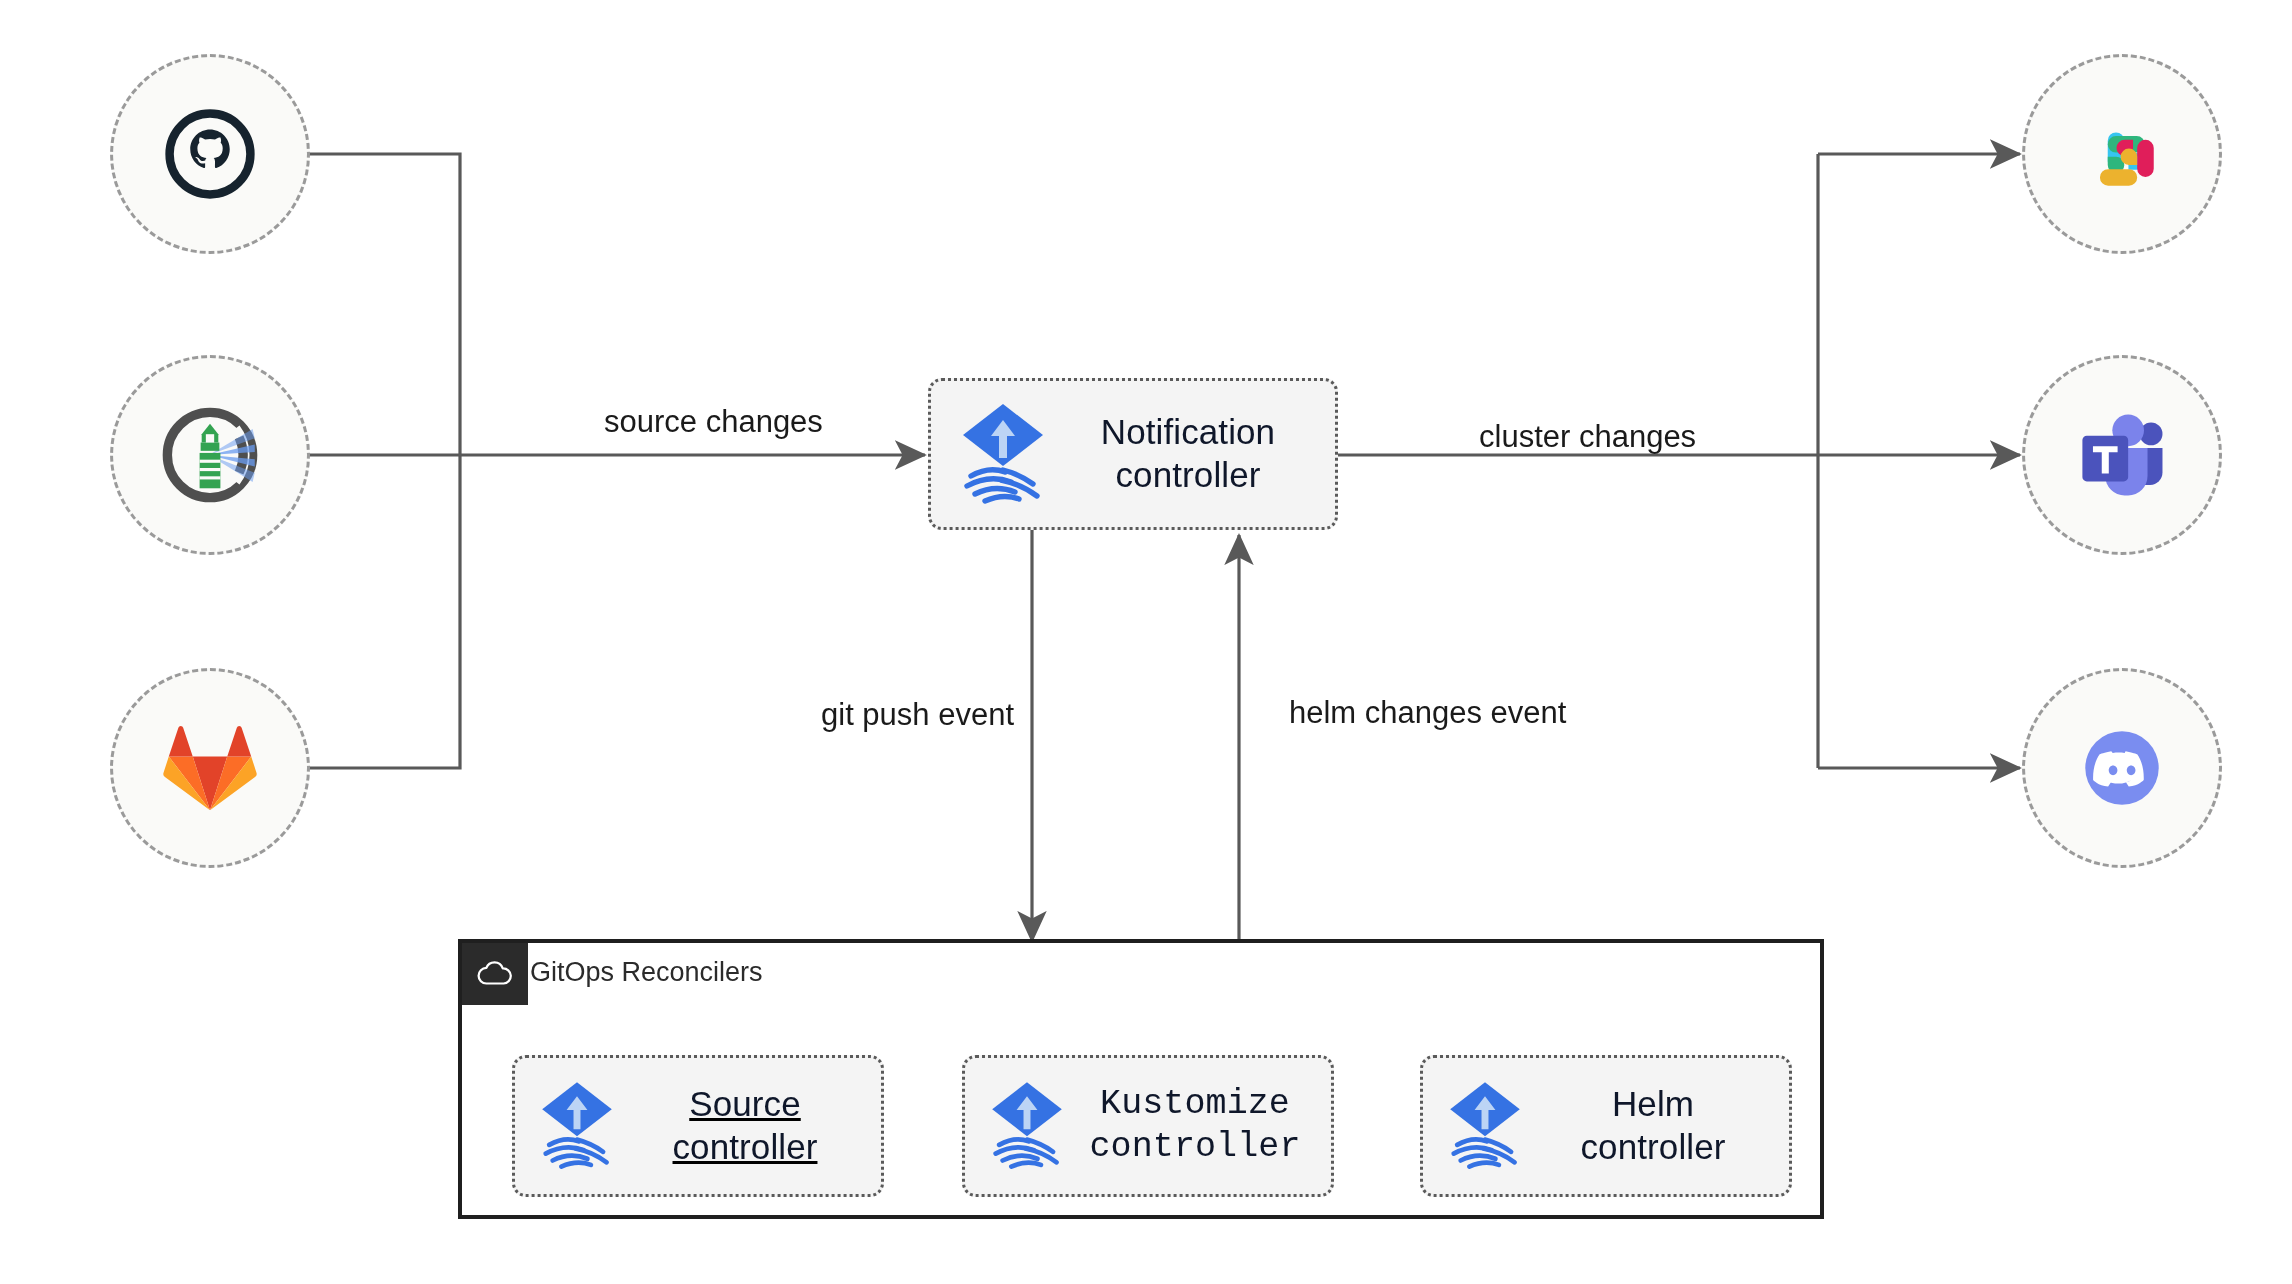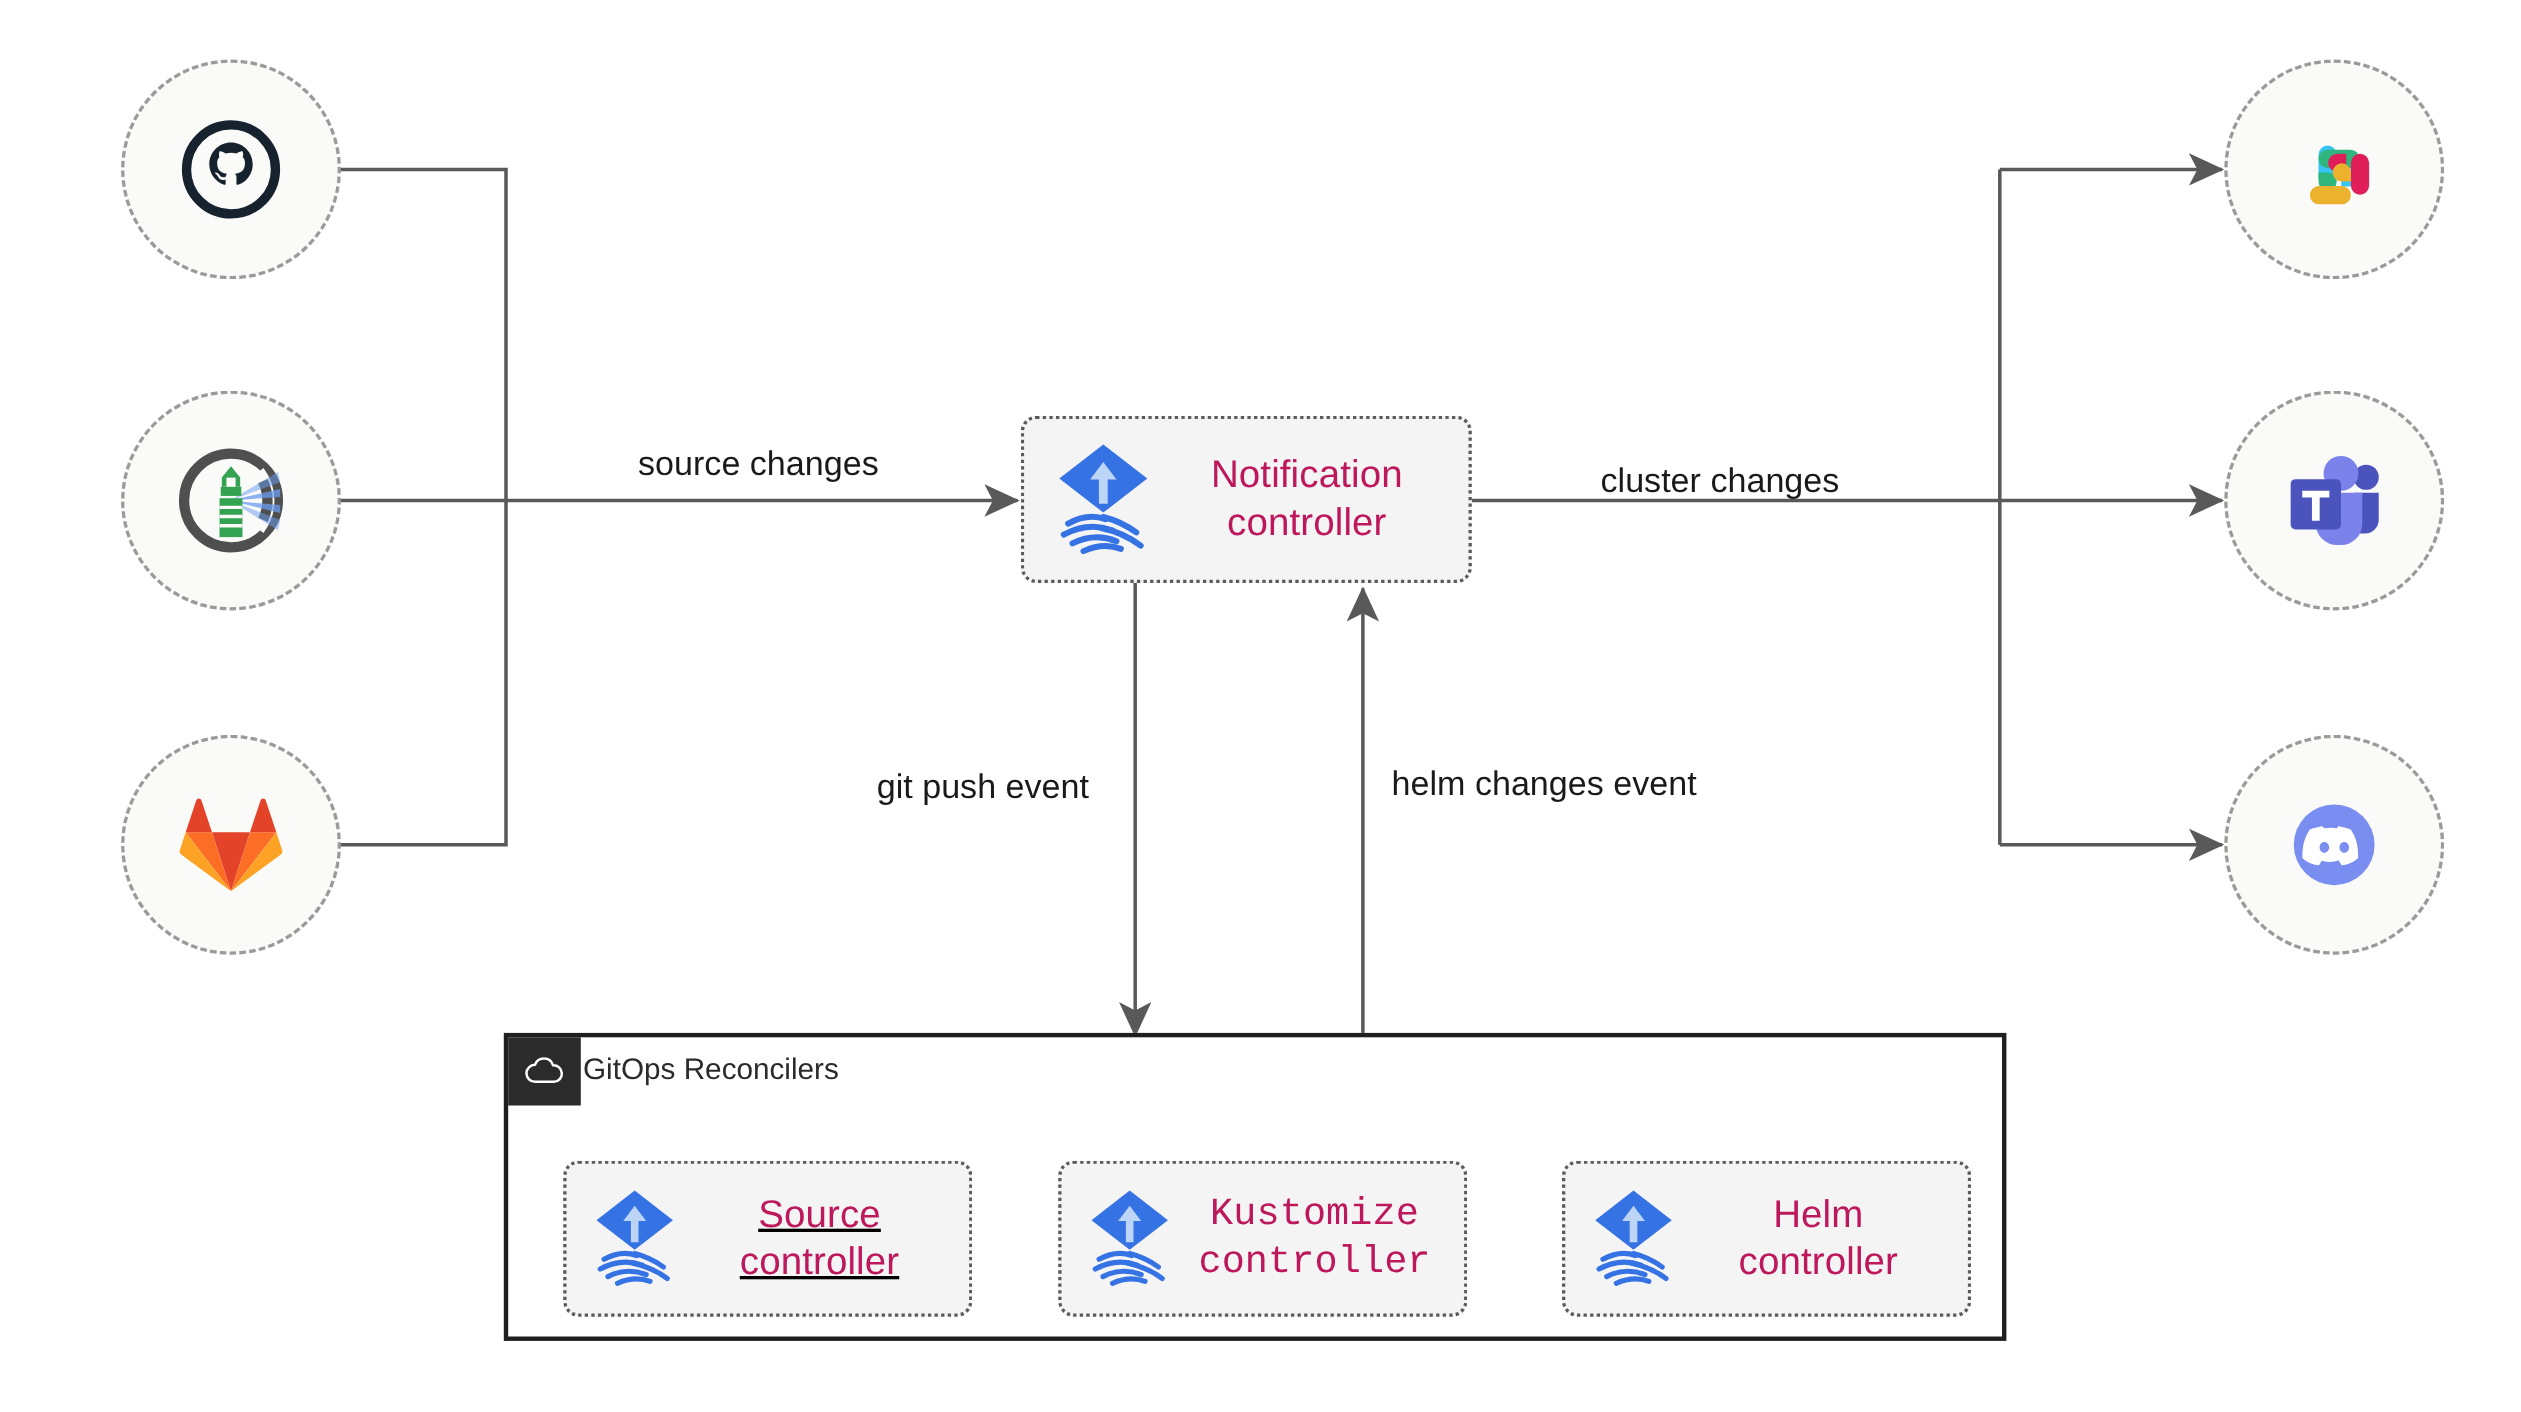--- a/index.html
+++ b/index.html
@@ -34,21 +34,21 @@
     display: flex;
     align-items: center;
     box-sizing: border-box;
   }
   .ctrl-icon { flex: 0 0 auto; }
   .ctrl-label {
     flex: 1 1 auto;
     text-align: center;
     font-size: 35px;
     line-height: 1.22;
-    color: #be185d;
+    color: #0f172a;
     letter-spacing: 0.1px;
     padding-right: 8px;
   }
 
   
   #reconcilers-container {
     position: absolute;
     border: 4px solid #1f1f1f;
     background: #ffffff;
     box-sizing: border-box;
@@ -66,20 +66,21 @@
     font-size: 27px;
     color: #2b2b2b;
   }
 
   
   .edge-label {
     position: absolute;
     font-size: 31px;
     color: #1a1a1a;
     white-space: nowrap;
+    margin-left: 24px;
   }
 
   svg.wires {
     position: absolute; left: 0; top: 0;
     width: 2292px; height: 1284px;
     pointer-events: none;
   }
 </style>
 </head>
 <body>

